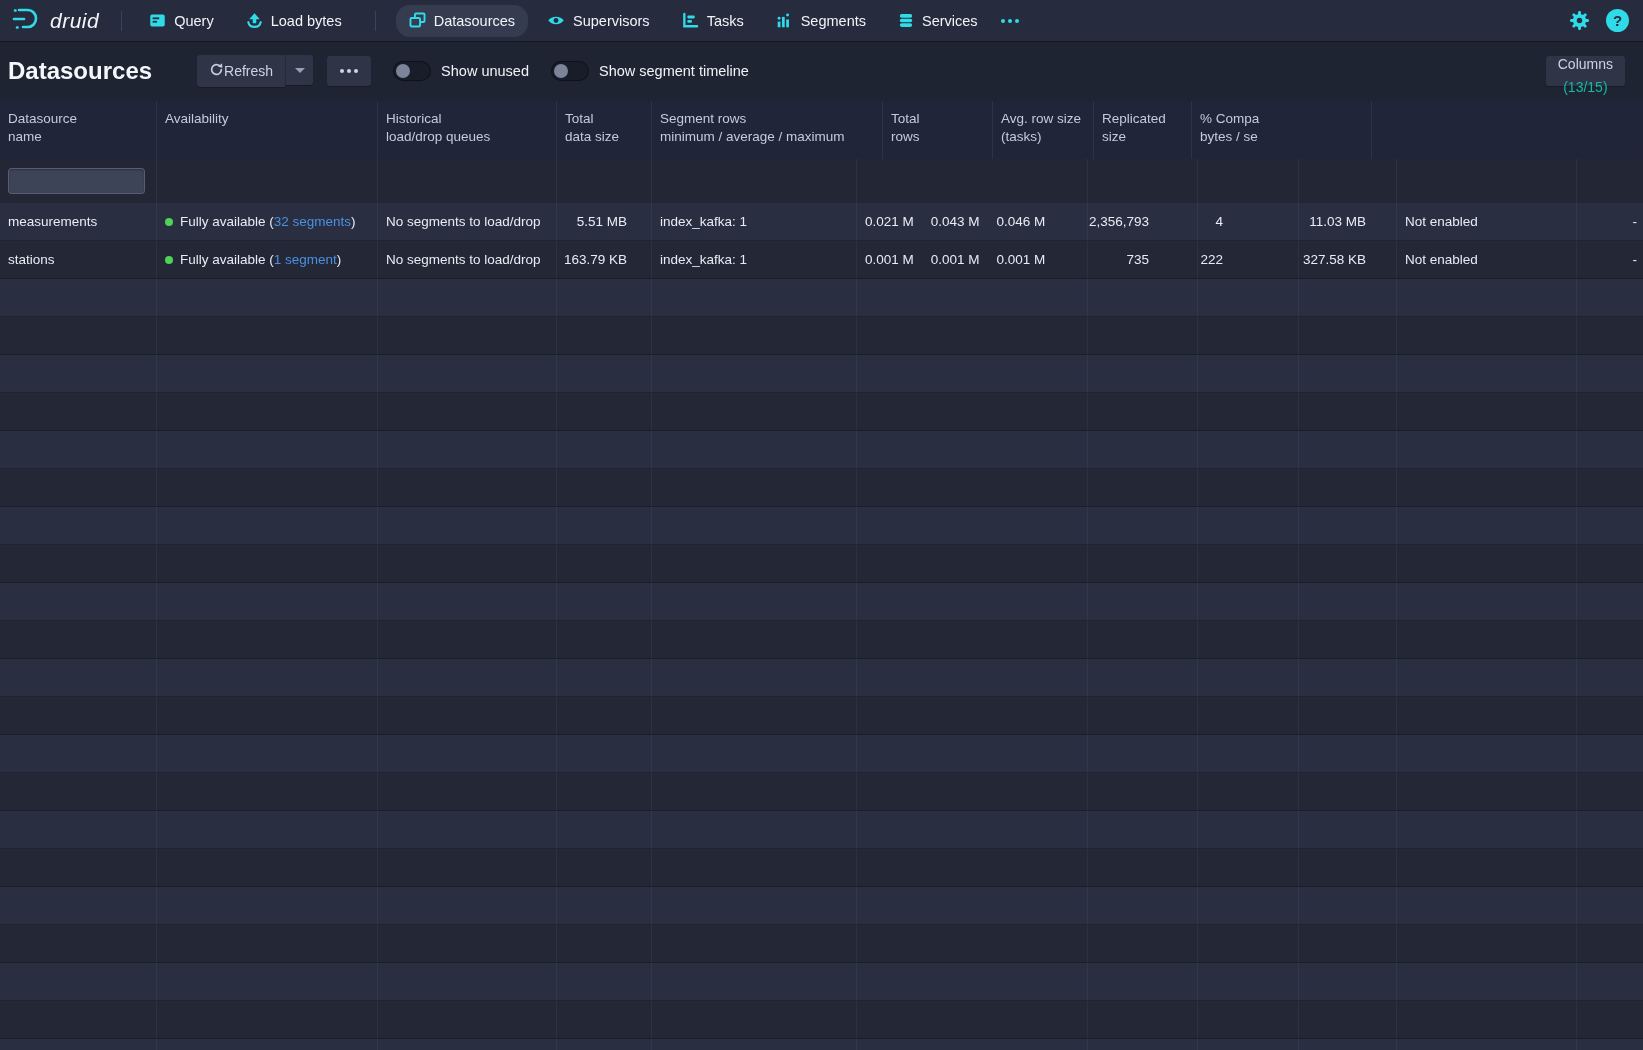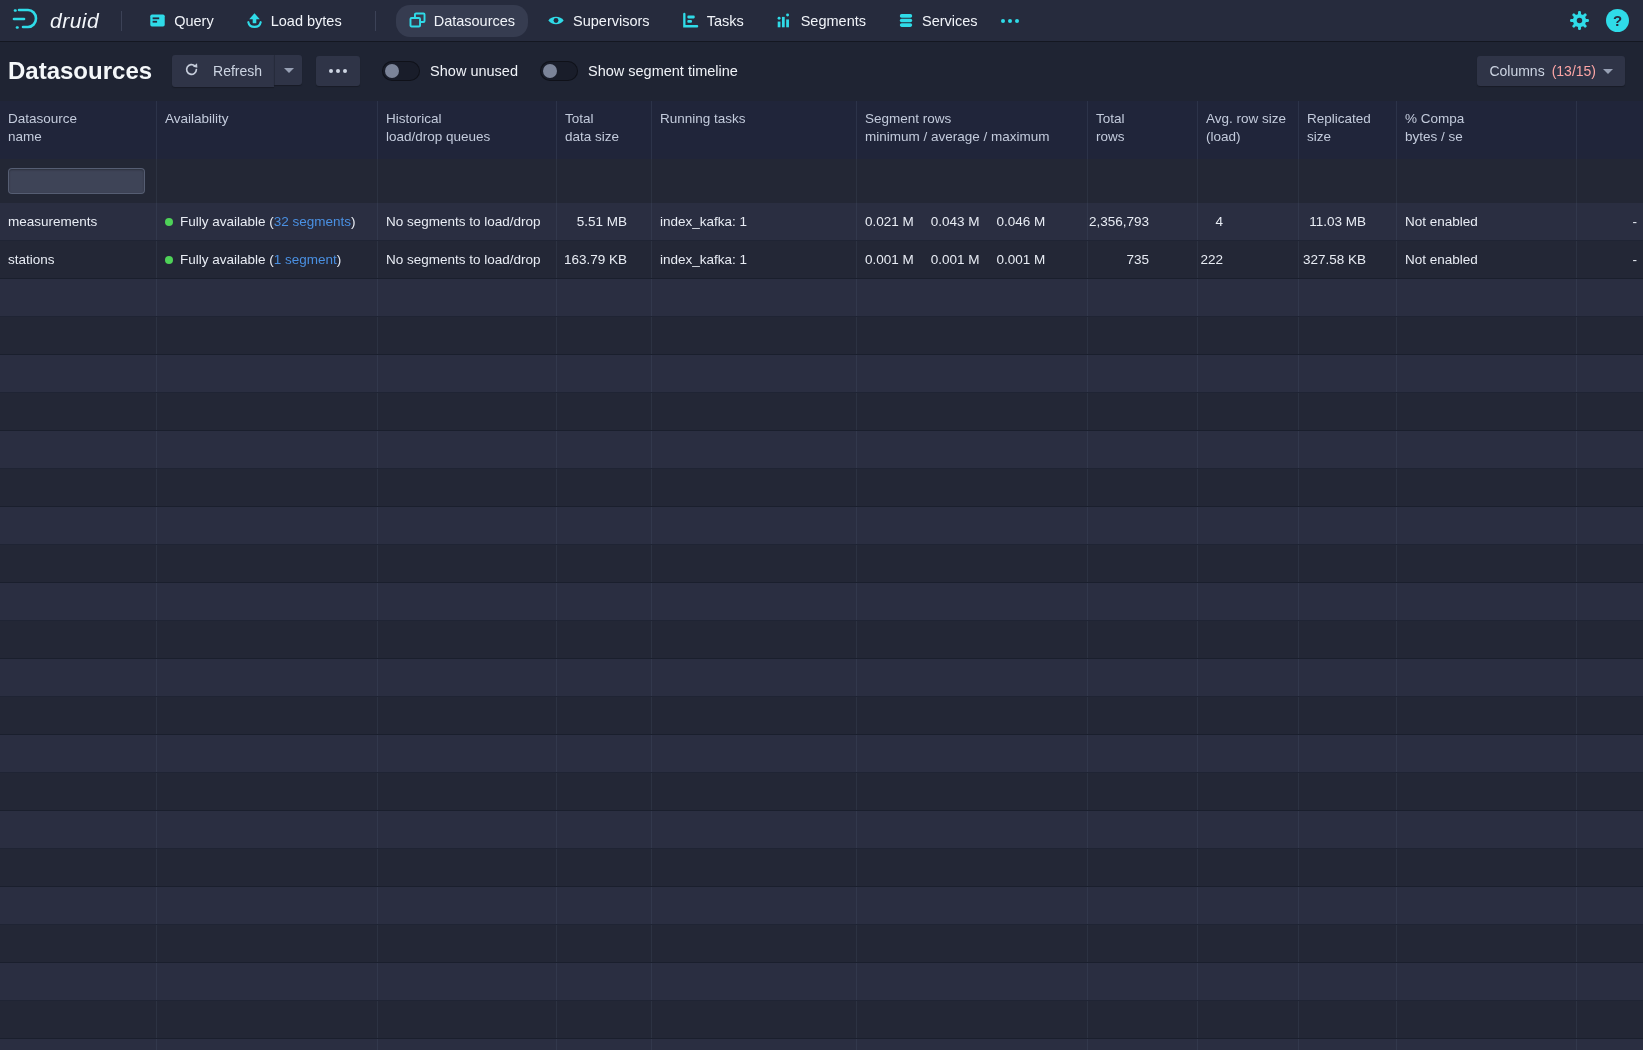--- a/index.html
+++ b/index.html
@@ -34,31 +34,31 @@
     font-weight:bold; font-size:15px; display:flex; align-items:center; justify-content:center; cursor:pointer;
   }
   
   .toolbar { height:60px; display:flex; align-items:center; padding:0 8px; }
   .page-title { font-size:24px; font-weight:700; color:#f5f8fa; margin-right:20px; }
   .btn {
     background:#2f3447; border:none; color:#ccd4e2; font-size:14px; height:30px;
     display:flex; align-items:center; cursor:pointer; border-radius:3px;
     box-shadow:0 1px 1px rgba(0,0,0,.25);
   }
-  .btn-main { padding:16px 12px; gap:14px; border-radius:3px 0 0 3px; }
+  .btn-main { padding:16px 12px; gap:0; border-radius:3px 0 0 3px;margin-left:25px; }
   .btn-caret { width:28px; justify-content:center; border-radius:0 3px 3px 0; border-left:1px solid #262b3b; }
   .caret-down { width:0; height:0; border-left:5px solid transparent; border-right:5px solid transparent; border-top:5px solid #97a0b4; }
   .btn-more { width:44px; justify-content:center; gap:3px; margin-left:14px; }
   .btn-more i { width:4px; height:4px; border-radius:50%; background:#cfd6e3; display:block; }
   .toggle-group { display:flex; align-items:center; margin-left:22px; gap:10px; }
   .switch { width:38px; height:20px; border-radius:10px; background:#191d2a; position:relative; cursor:pointer; box-shadow:inset 0 0 0 1px rgba(0,0,0,.4); }
   .switch .knob { position:absolute; left:3px; top:3px; width:14px; height:14px; border-radius:50%; background:#7b8499; }
   .toggle-label { font-size:14.5px; color:#f0f3f8; white-space:nowrap; }
-  .columns-btn { margin-left:auto; margin-right:10px; padding:0 12px; gap:7px; }
-  .columns-count { color:#fca5a5; }
+  .columns-btn { margin-left:auto; margin-right:10px; padding:0 12px; gap:7px;flex-direction:column; }
+  .columns-count { color:#14b8a6; }
   
   .table { position:absolute; left:0; right:0; top:101px; bottom:0; overflow:hidden; }
   .trow { display:flex; width:1757px; }
   .thead { height:58px; background:#20253a; }
   .th {
     padding:9px 8px 0 8px; font-size:13.5px; line-height:18px; color:#c3cbdc;
     border-right:1px solid rgba(130,145,180,.13); cursor:pointer; overflow:hidden; white-space:nowrap;
   }
   .filter-row { height:44px; background:#232735; }
   .fcell { border-right:1px solid rgba(130,145,180,.10); padding:9px 8px; }
@@ -252,34 +252,31 @@
         <div>Availability</div>
       </div>
       <div class="th" style="width: 179px;">
         <div>Historical</div>
         <div>load/drop queues</div>
       </div>
       <div class="th" style="width: 95px;">
         <div>Total</div>
         <div>data size</div>
       </div>
-      <div class="th" style="width: 205px;">
-        <div>Running tasks</div>
-      </div>
       <div class="th" style="width: 231px;">
         <div>Segment rows</div>
         <div>minimum / average / maximum</div>
       </div>
       <div class="th" style="width: 110px;">
         <div>Total</div>
         <div>rows</div>
       </div>
       <div class="th" style="width: 101px;">
         <div>Avg. row size</div>
-        <div>(load)</div>
+        <div>(tasks)</div>
       </div>
       <div class="th" style="width: 98px;">
         <div>Replicated</div>
         <div>size</div>
       </div>
       <div class="th" style="width: 180px;">
         <div>% Compa</div>
         <div>bytes / se</div>
       </div>
     </div>

